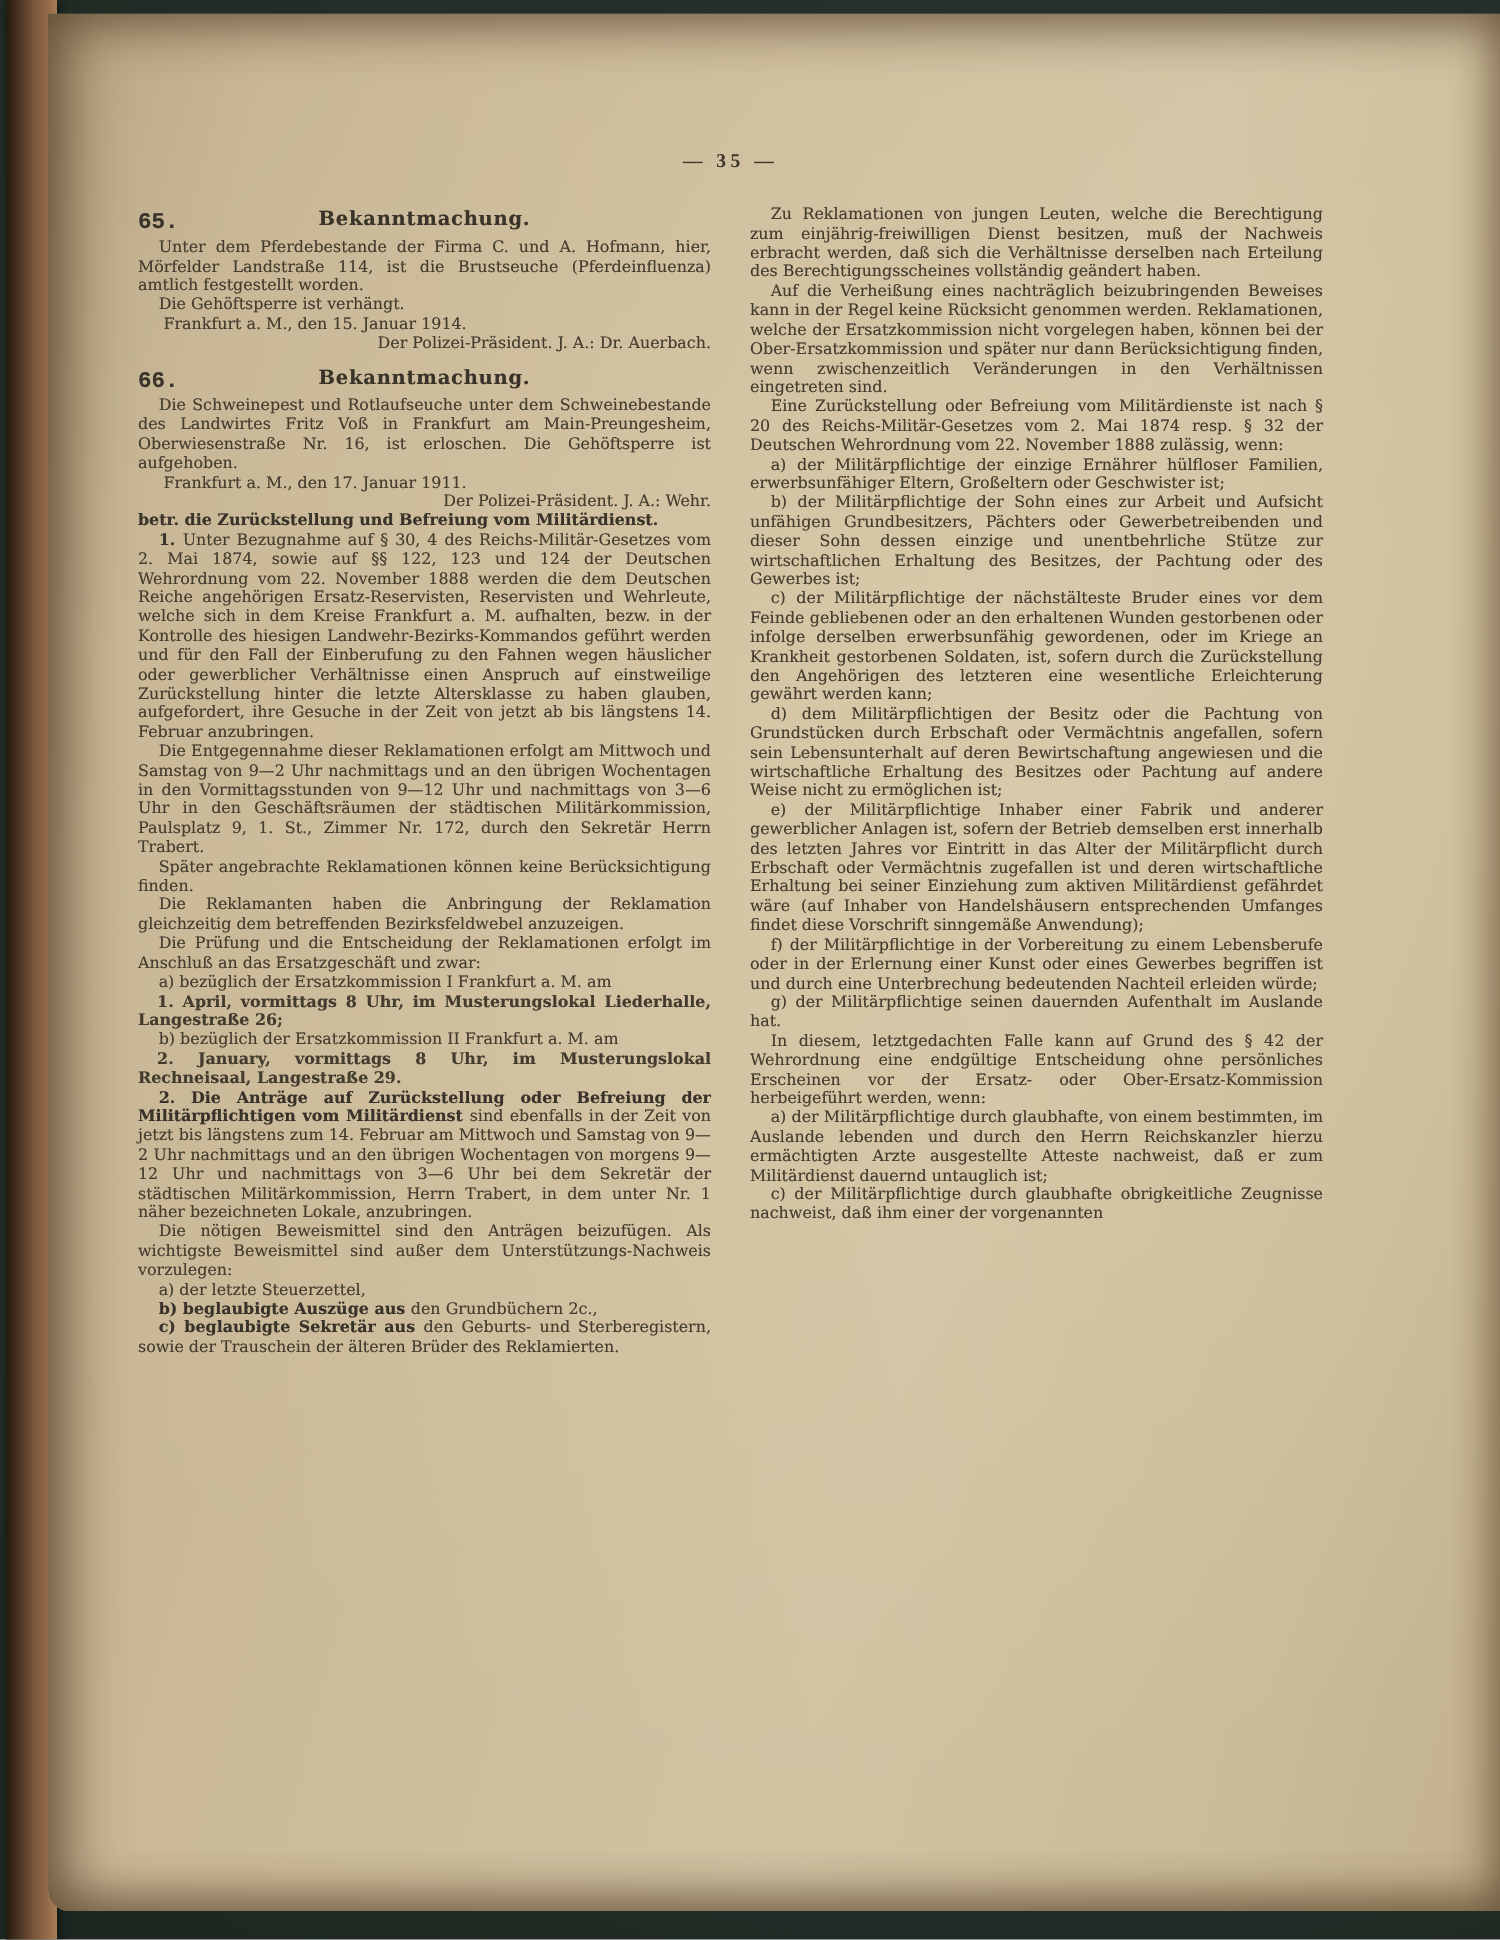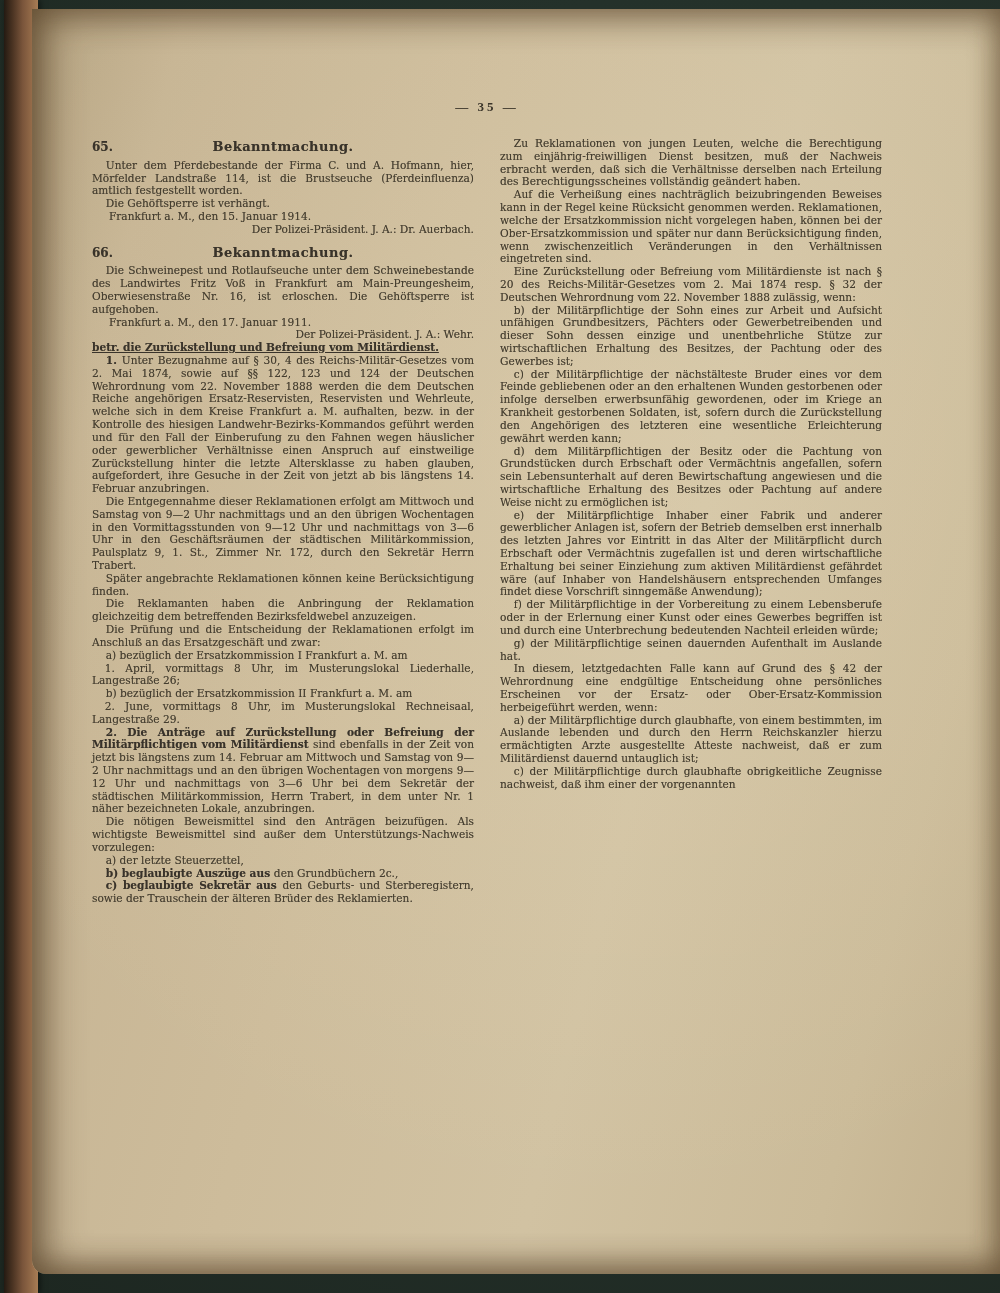--- a/index.html
+++ b/index.html
@@ -33,31 +33,31 @@
   }
   .page-num{
     text-align:center;font-size:13px;font-weight:bold;letter-spacing:3px;
     margin:0 0 22px 0;color:#3b352a;font-family:Liberation Serif, serif;
   }
   .columns{display:flex;gap:26px;align-items:flex-start;}
   .col{flex:1;min-width:0;font-size:10.6px;line-height:1.21;text-align:justify;
        color:#443d2f;text-shadow:0 0 .4px rgba(68,61,47,.5);}
   .col p{margin:0;}
   .para,.list{text-indent:1.3em;}
-  .sub{margin-left:1.7em;text-indent:1.2em;}
+  .sub{margin-left:1.7em;text-indent:1.2em;font-weight:bold;}
   .date{text-indent:1.6em;}
   .signature{text-indent:0;text-align:right;padding-left:5em;}
-  .subheading{font-weight:bold;text-indent:0;margin:1px 0 2px 0;color:#39332a;text-decoration:underline;}
+  .subheading{font-weight:bold;text-indent:0;margin:1px 0 2px 0;color:#39332a;}
   .heading-row{
     position:relative;text-align:center;font-weight:bold;font-size:13px;
     margin:2px 0 4px 0;color:#39332a;letter-spacing:.5px;
   }
   .col .heading-row:not(:first-child){margin-top:9px;}
   .notice-number{
-    position:absolute;left:0;top:1px;font-size:12px;letter-spacing:0;
+    position:absolute;left:0;top:1px;font-size:15px;letter-spacing:0;font-family:Liberation Mono, monospace;
   }
   strong{color:#38322a;}
 </style>
 </head>
 <body>
 
 <div class="desk">
   <div class="spine"></div>
   <div class="paper">
     <div class="content">
@@ -75,31 +75,32 @@
             <p class="signature">Der Polizei-Präsident. J. A.: Wehr.</p>
             <p class="subheading">betr. die Zurückstellung und Befreiung vom Militärdienst.</p>
             <p class="para"><strong>1. </strong>Unter Bezugnahme auf § 30, 4 des Reichs-Militär-Gesetzes vom 2. Mai 1874, sowie auf §§ 122, 123 und 124 der Deutschen Wehrordnung vom 22. November 1888 werden die dem Deutschen Reiche angehörigen Ersatz-Reservisten, Reservisten und Wehrleute, welche sich in dem Kreise Frankfurt a. M. aufhalten, bezw. in der Kontrolle des hiesigen Landwehr-Bezirks-Kommandos geführt werden und für den Fall der Einberufung zu den Fahnen wegen häuslicher oder gewerblicher Verhältnisse einen Anspruch auf einstweilige Zurückstellung hinter die letzte Altersklasse zu haben glauben, aufgefordert, ihre Gesuche in der Zeit von jetzt ab bis längstens 14. Februar anzubringen.</p>
             <p class="para">Die Entgegennahme dieser Reklamationen erfolgt am Mittwoch und Samstag von 9—2 Uhr nachmittags und an den übrigen Wochentagen in den Vormittagsstunden von 9—12 Uhr und nachmittags von 3—6 Uhr in den Geschäftsräumen der städtischen Militärkommission, Paulsplatz 9, 1. St., Zimmer Nr. 172, durch den Sekretär Herrn Trabert.</p>
             <p class="para">Später angebrachte Reklamationen können keine Berücksichtigung finden.</p>
             <p class="para">Die Reklamanten haben die Anbringung der Reklamation gleichzeitig dem betreffenden Bezirksfeldwebel anzuzeigen.</p>
             <p class="para">Die Prüfung und die Entscheidung der Reklamationen erfolgt im Anschluß an das Ersatzgeschäft und zwar:</p>
             <p class="list">a) bezüglich der Ersatzkommission I Frankfurt a. M. am</p>
             <p class="sub">1. April, vormittags 8 Uhr, im Musterungslokal Liederhalle, Langestraße 26;</p>
             <p class="list">b) bezüglich der Ersatzkommission II Frankfurt a. M. am</p>
-            <p class="sub">2. June, vormittags 8 Uhr, im Musterungslokal Rechneisaal, Langestraße 29.</p>
+            <p class="sub">2. January, vormittags 8 Uhr, im Musterungslokal Rechneisaal, Langestraße 29.</p>
             <p class="para"><strong>2. Die Anträge auf Zurückstellung oder Befreiung der Militärpflichtigen vom Militärdienst </strong>sind ebenfalls in der Zeit von jetzt bis längstens zum 14. Februar am Mittwoch und Samstag von 9—2 Uhr nachmittags und an den übrigen Wochentagen von morgens 9—12 Uhr und nachmittags von 3—6 Uhr bei dem Sekretär der städtischen Militärkommission, Herrn Trabert, in dem unter Nr. 1 näher bezeichneten Lokale, anzubringen.</p>
             <p class="para">Die nötigen Beweismittel sind den Anträgen beizufügen. Als wichtigste Beweismittel sind außer dem Unterstützungs-Nachweis vorzulegen:</p>
             <p class="list">a) der letzte Steuerzettel,</p>
             <p class="list"><strong>b) beglaubigte Auszüge aus </strong>den Grundbüchern 2c.,</p>
             <p class="list"><strong>c) beglaubigte Sekretär aus </strong>den Geburts- und Sterberegistern, sowie der Trauschein der älteren Brüder des Reklamierten.</p>
           </div>
         <div class="col" id="col-right">
             <p class="para">Zu Reklamationen von jungen Leuten, welche die Berechtigung zum einjährig-freiwilligen Dienst besitzen, muß der Nachweis erbracht werden, daß sich die Verhältnisse derselben nach Erteilung des Berechtigungsscheines vollständig geändert haben.</p>
             <p class="para">Auf die Verheißung eines nachträglich beizubringenden Beweises kann in der Regel keine Rücksicht genommen werden. Reklamationen, welche der Ersatzkommission nicht vorgelegen haben, können bei der Ober-Ersatzkommission und später nur dann Berücksichtigung finden, wenn zwischenzeitlich Veränderungen in den Verhältnissen eingetreten sind.</p>
             <p class="para">Eine Zurückstellung oder Befreiung vom Militärdienste ist nach § 20 des Reichs-Militär-Gesetzes vom 2. Mai 1874 resp. § 32 der Deutschen Wehrordnung vom 22. November 1888 zulässig, wenn:</p>
+            <p class="list">a) der Militärpflichtige der einzige Ernährer hülfloser Familien, erwerbsunfähiger Eltern, Großeltern oder Geschwister ist;</p>
             <p class="list">b) der Militärpflichtige der Sohn eines zur Arbeit und Aufsicht unfähigen Grundbesitzers, Pächters oder Gewerbetreibenden und dieser Sohn dessen einzige und unentbehrliche Stütze zur wirtschaftlichen Erhaltung des Besitzes, der Pachtung oder des Gewerbes ist;</p>
             <p class="list">c) der Militärpflichtige der nächstälteste Bruder eines vor dem Feinde gebliebenen oder an den erhaltenen Wunden gestorbenen oder infolge derselben erwerbsunfähig gewordenen, oder im Kriege an Krankheit gestorbenen Soldaten, ist, sofern durch die Zurückstellung den Angehörigen des letzteren eine wesentliche Erleichterung gewährt werden kann;</p>
             <p class="list">d) dem Militärpflichtigen der Besitz oder die Pachtung von Grundstücken durch Erbschaft oder Vermächtnis angefallen, sofern sein Lebensunterhalt auf deren Bewirtschaftung angewiesen und die wirtschaftliche Erhaltung des Besitzes oder Pachtung auf andere Weise nicht zu ermöglichen ist;</p>
             <p class="list">e) der Militärpflichtige Inhaber einer Fabrik und anderer gewerblicher Anlagen ist, sofern der Betrieb demselben erst innerhalb des letzten Jahres vor Eintritt in das Alter der Militärpflicht durch Erbschaft oder Vermächtnis zugefallen ist und deren wirtschaftliche Erhaltung bei seiner Einziehung zum aktiven Militärdienst gefährdet wäre (auf Inhaber von Handelshäusern entsprechenden Umfanges findet diese Vorschrift sinngemäße Anwendung);</p>
             <p class="list">f) der Militärpflichtige in der Vorbereitung zu einem Lebensberufe oder in der Erlernung einer Kunst oder eines Gewerbes begriffen ist und durch eine Unterbrechung bedeutenden Nachteil erleiden würde;</p>
             <p class="list">g) der Militärpflichtige seinen dauernden Aufenthalt im Auslande hat.</p>
             <p class="para">In diesem, letztgedachten Falle kann auf Grund des § 42 der Wehrordnung eine endgültige Entscheidung ohne persönliches Erscheinen vor der Ersatz- oder Ober-Ersatz-Kommission herbeigeführt werden, wenn:</p>
             <p class="list">a) der Militärpflichtige durch glaubhafte, von einem bestimmten, im Auslande lebenden und durch den Herrn Reichskanzler hierzu ermächtigten Arzte ausgestellte Atteste nachweist, daß er zum Militärdienst dauernd untauglich ist;</p>
             <p class="list">c) der Militärpflichtige durch glaubhafte obrigkeitliche Zeugnisse nachweist, daß ihm einer der vorgenannten</p>
           </div>

